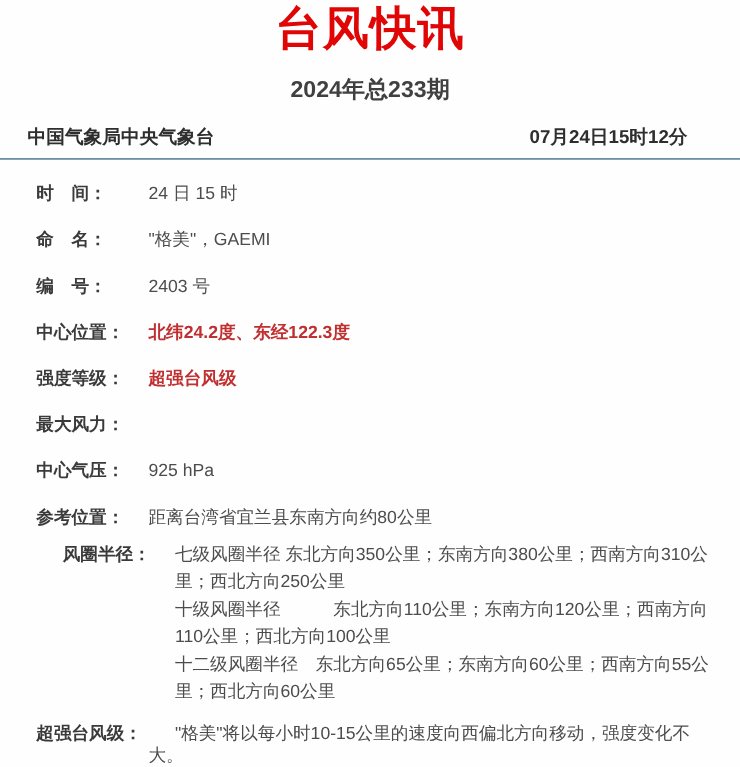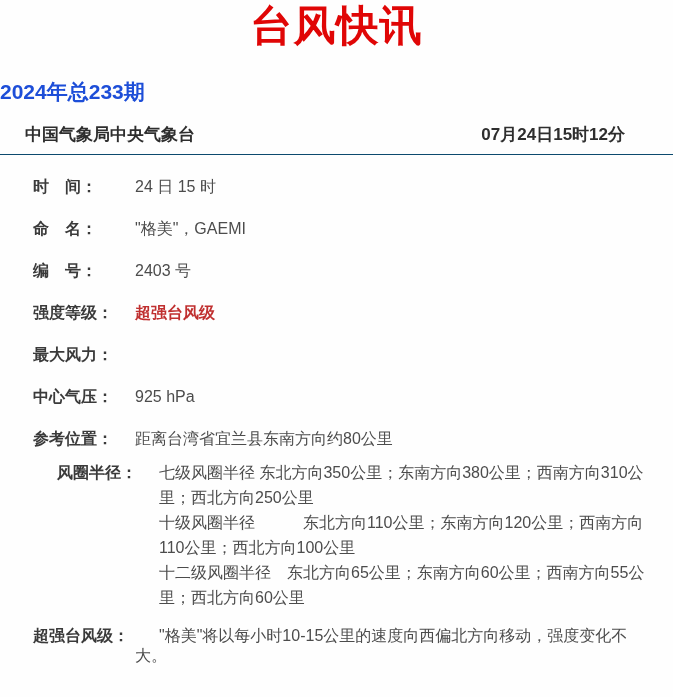--- a/index.html
+++ b/index.html
@@ -3,22 +3,22 @@
 <meta charset="utf-8">
 <style>
   * { margin:0; padding:0; box-sizing:border-box; }
   html,body { width:673px; height:697px; overflow:hidden; background:#fefefe;
               font-family:"Liberation Sans", sans-serif; }
   .page { width:673px; height:697px; background:#fefefe; }
 
   .title { text-align:center; color:#e00606; font-size:42px; font-weight:bold;
            line-height:48px; padding-top:2px; letter-spacing:1px; }
 
-  .issue { color:#1d4ed8; font-size:21px; font-weight:bold;
-           margin-top:31px; line-height:22px; }
+  .issue { text-align:center; color:#404040; font-size:21px; font-weight:bold;
+           margin-top:21px; line-height:22px; }
 
   .src-row { display:flex; justify-content:space-between; align-items:flex-end;
              padding:0 48px 8px 25px; margin-top:20px; font-size:17px;
              font-weight:bold; color:#2e2e2e; border-bottom:1px solid #0c4a6e; }
 
   .fields { padding:23px 20px 0 33px; font-size:16px; color:#4c4c4c; }
 
   .row { display:flex; margin-bottom:25px; line-height:17px; }
   .row .label { flex:0 0 102px; font-weight:bold; color:#3a3a3a; white-space:pre; }
   .row .value { flex:1; }
@@ -55,20 +55,24 @@
     <div class="row">
       <span class="label">命　名：</span>
       <span class="value">"格美"，GAEMI</span>
     </div>
 
     <div class="row">
       <span class="label">编　号：</span>
       <span class="value">2403 号</span>
     </div>
 
+    <div class="row">
+      <span class="label">中心位置：</span>
+      <span class="value red">北纬24.2度、东经122.3度</span>
+    </div>
 
     <div class="row">
       <span class="label">强度等级：</span>
       <span class="value red">超强台风级</span>
     </div>
 
     <div class="row">
       <span class="label">最大风力：</span>
     </div>
 

